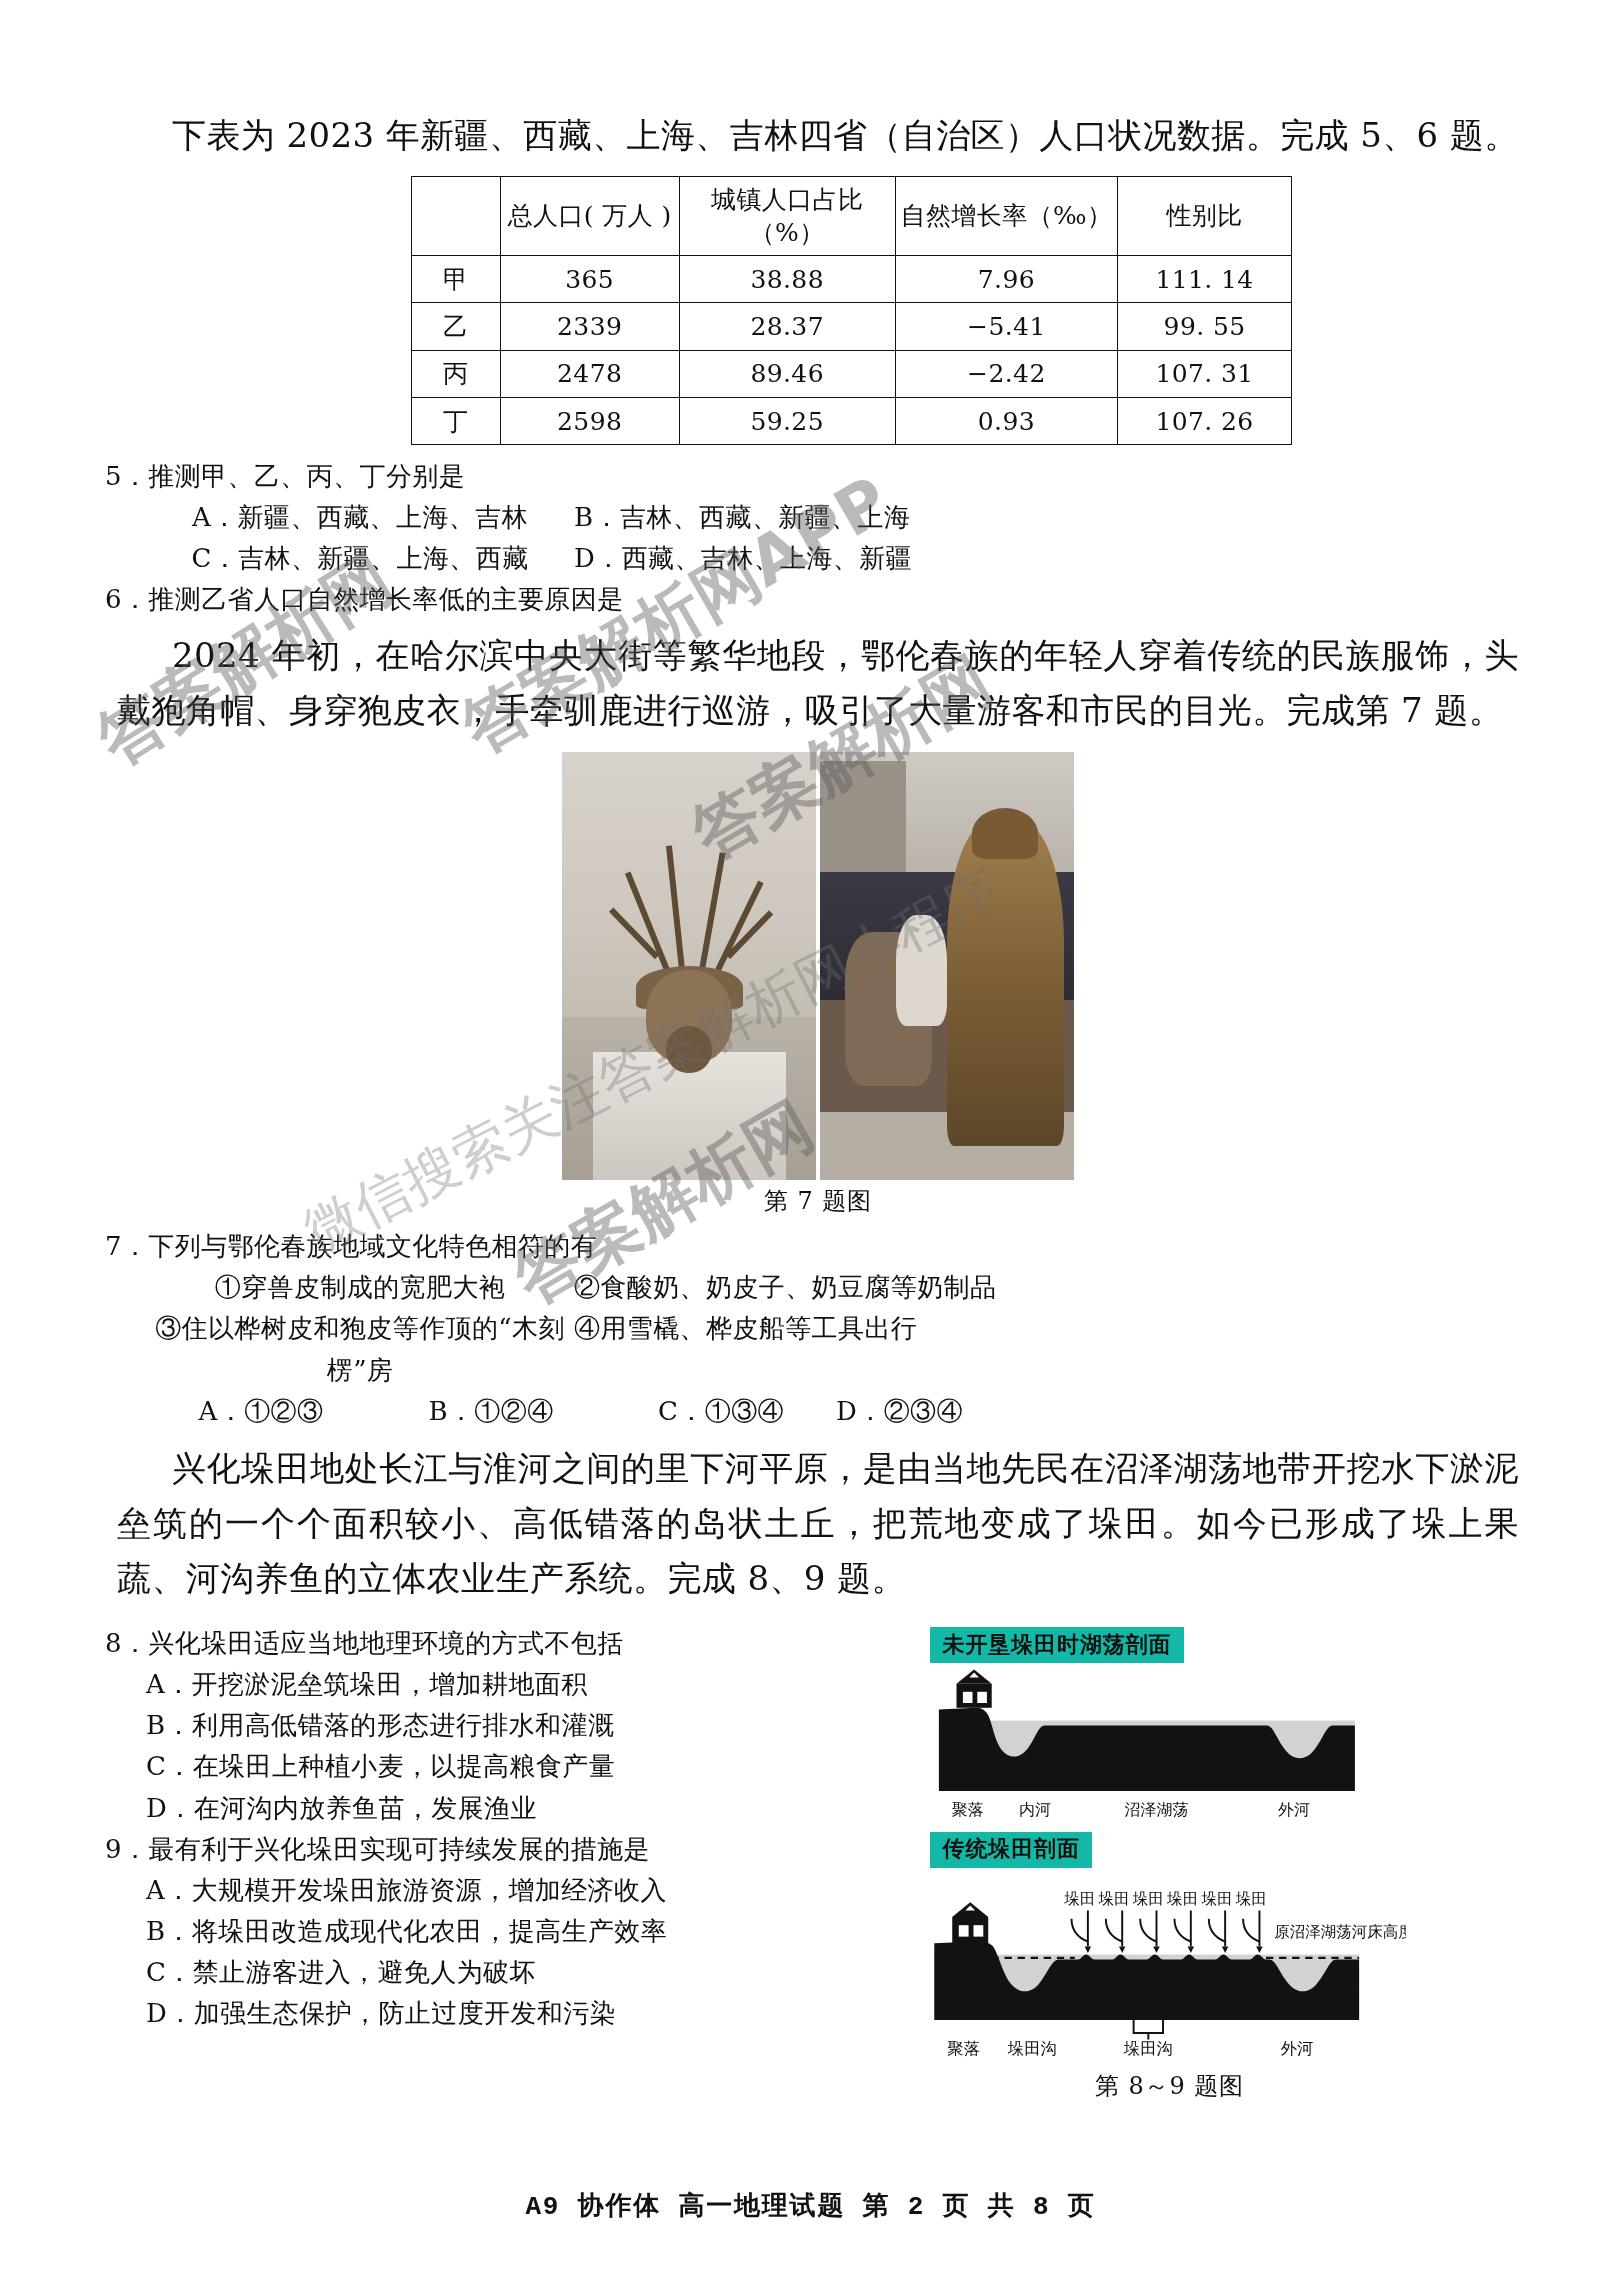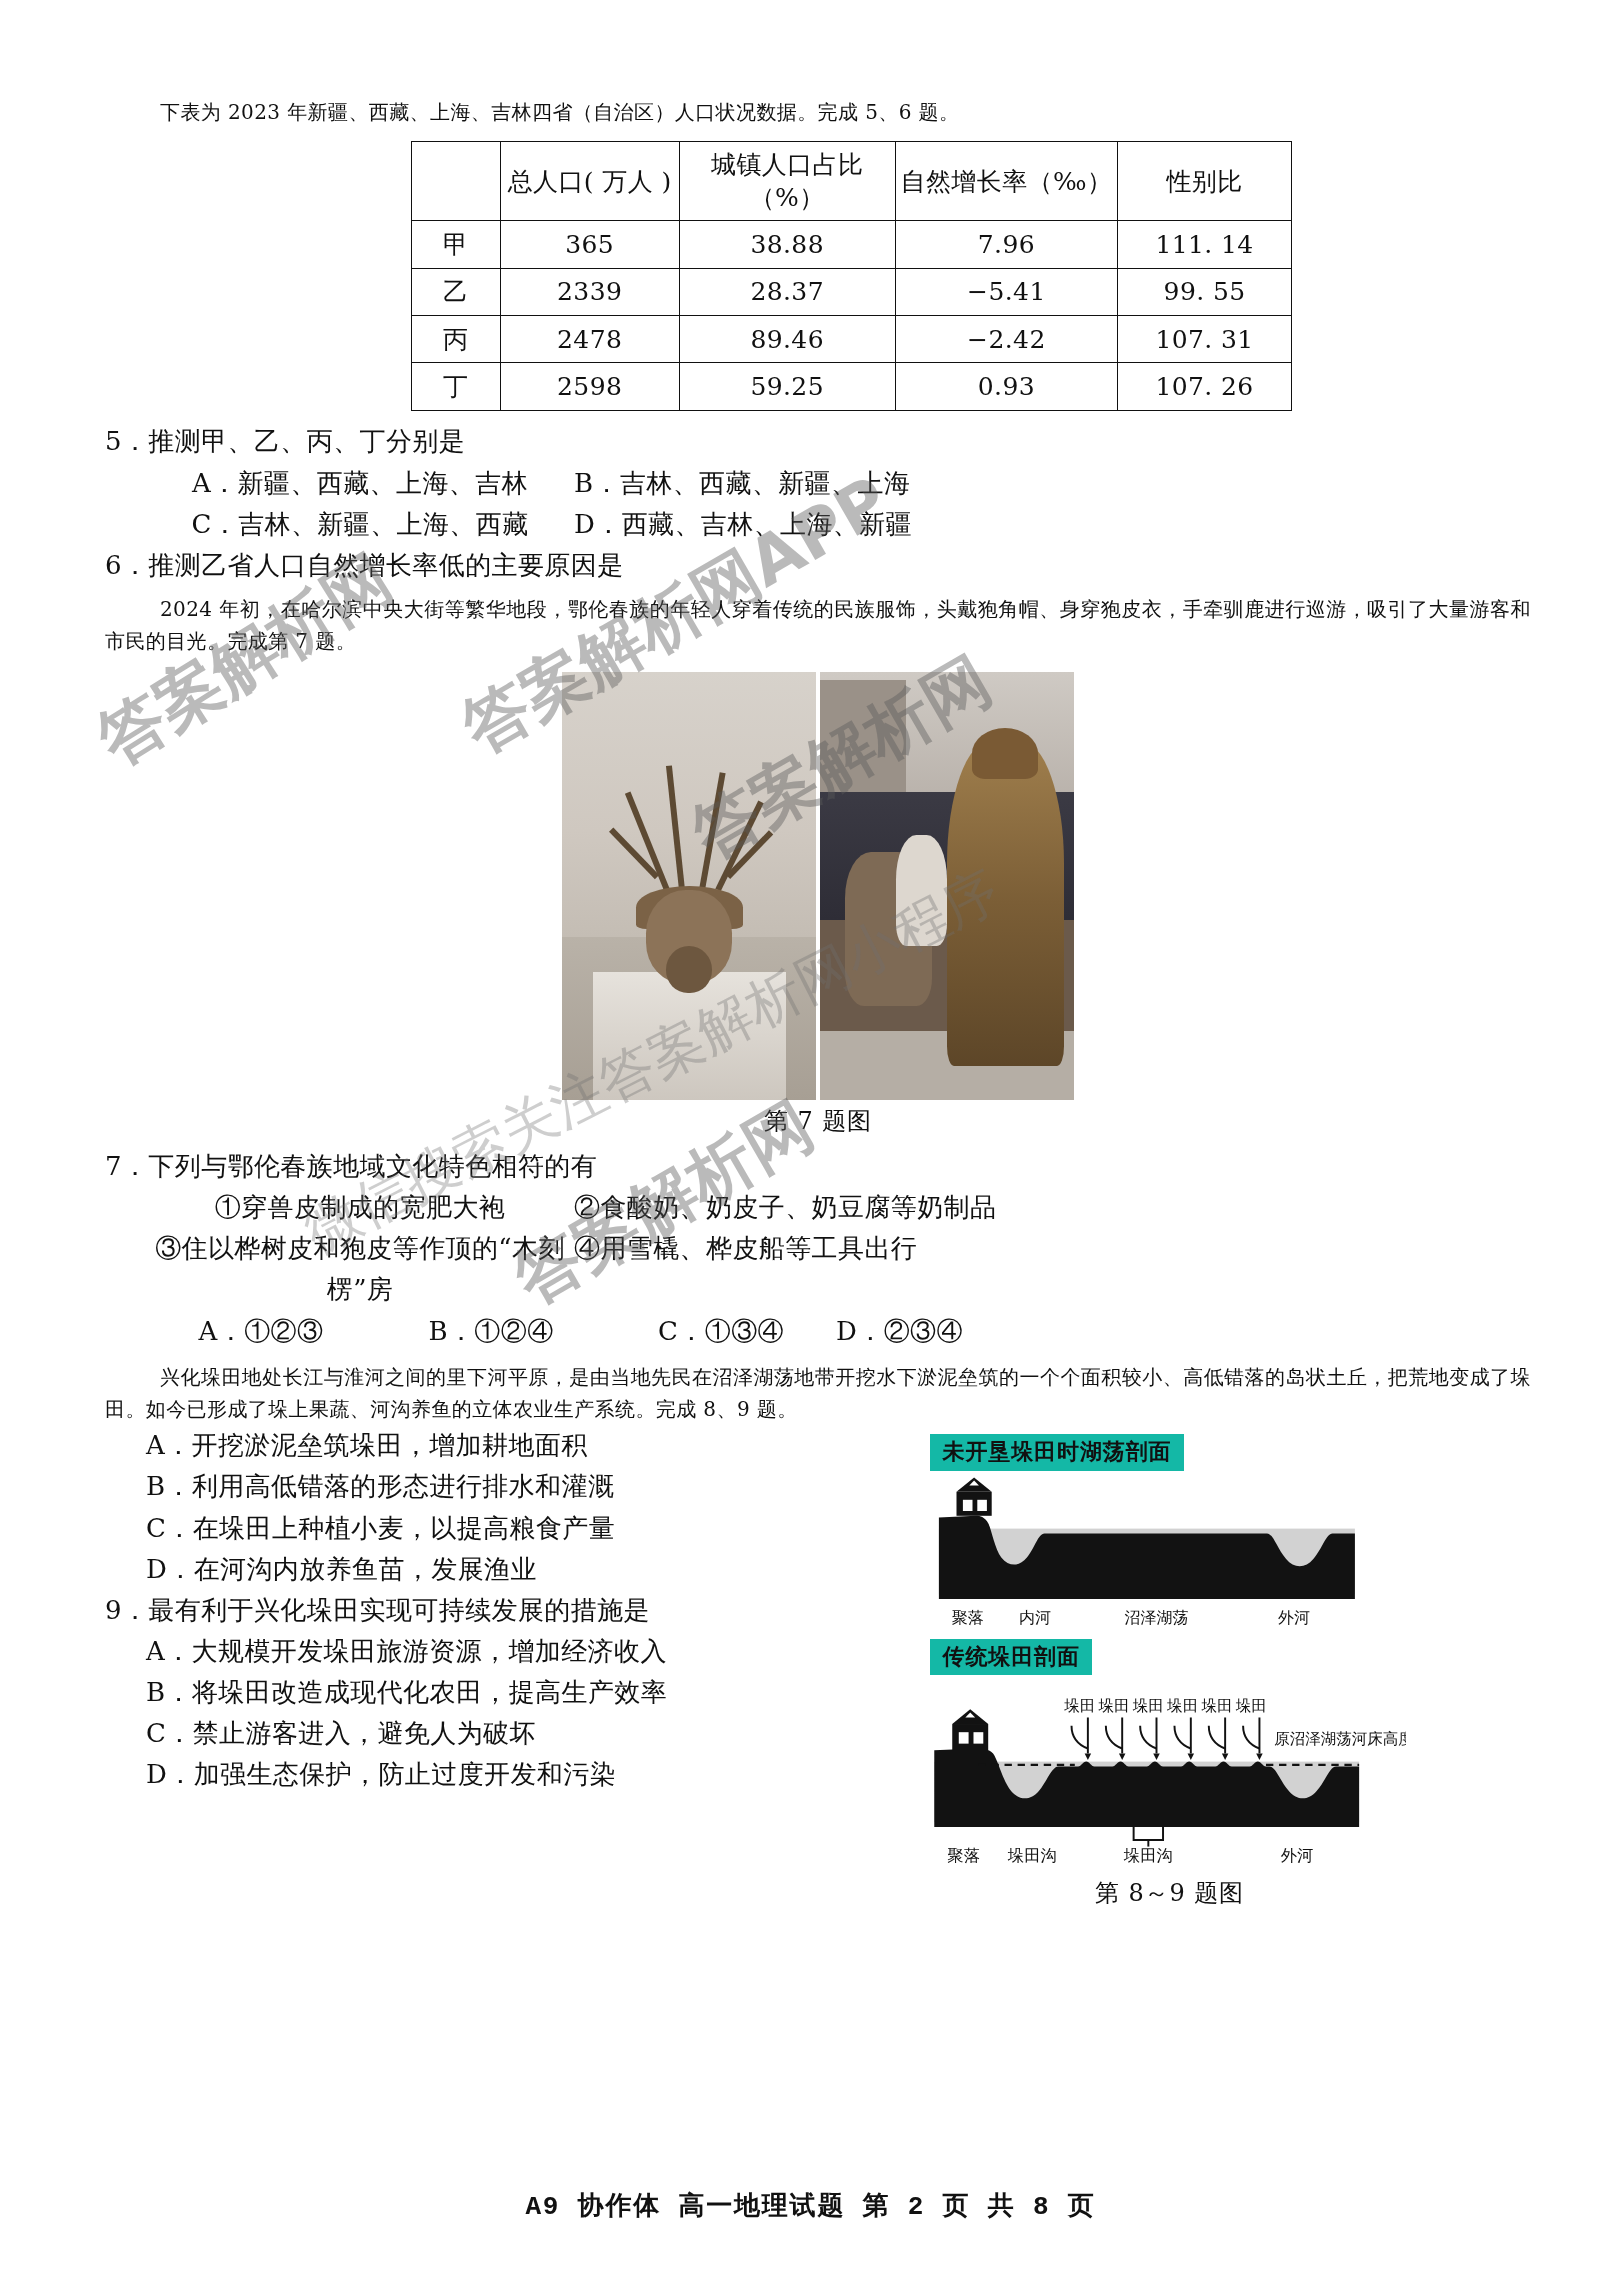--- a/index.html
+++ b/index.html
@@ -26,25 +26,25 @@
 
   .content {
     position: absolute;
     left: 105px;
     top: 96px;
     width: 1426px;
   }
 
   
   .para {
-    font-size: 20px;
+    font-size: 34px;
     line-height: 1.62;
     letter-spacing: 0.4px;
     text-align: justify;
-    margin: 0;
+    margin: 12px;
   }
   .para.indent { text-indent: 55px; }
 
   .qline {
     font-size: 26px;
     line-height: 1.58;
     letter-spacing: 0.4px;
     margin: 0;
   }
 
@@ -345,20 +345,21 @@
       <span class="opt q6">B．①②④</span>
       <span class="opt q6">C．①③④</span>
       <span class="opt">D．②③④</span>
     </div>
 
     <p class="para indent" style="margin-top:9px">兴化垛田地处长江与淮河之间的里下河平原，是由当地先民在沼泽湖荡地带开挖水下淤泥垒筑的一个个面积较小、高低错落的岛状土丘，把荒地变成了垛田。如今已形成了垛上果蔬、河沟养鱼的立体农业生产系统。完成 8、9 题。</p>
 
     <div class="twocol">
       <div class="left">
 
+        <p class="qline" style="margin-top:5.3px">8．兴化垛田适应当地地理环境的方式不包括</p>
         <div class="indent-block">
           <p class="qline">A．开挖淤泥垒筑垛田，增加耕地面积</p>
           <p class="qline">B．利用高低错落的形态进行排水和灌溉</p>
           <p class="qline">C．在垛田上种植小麦，以提高粮食产量</p>
           <p class="qline">D．在河沟内放养鱼苗，发展渔业</p>
         </div>
 
         <p class="qline">9．最有利于兴化垛田实现可持续发展的措施是</p>
         <div class="indent-block">
           <p class="qline">A．大规模开发垛田旅游资源，增加经济收入</p>

